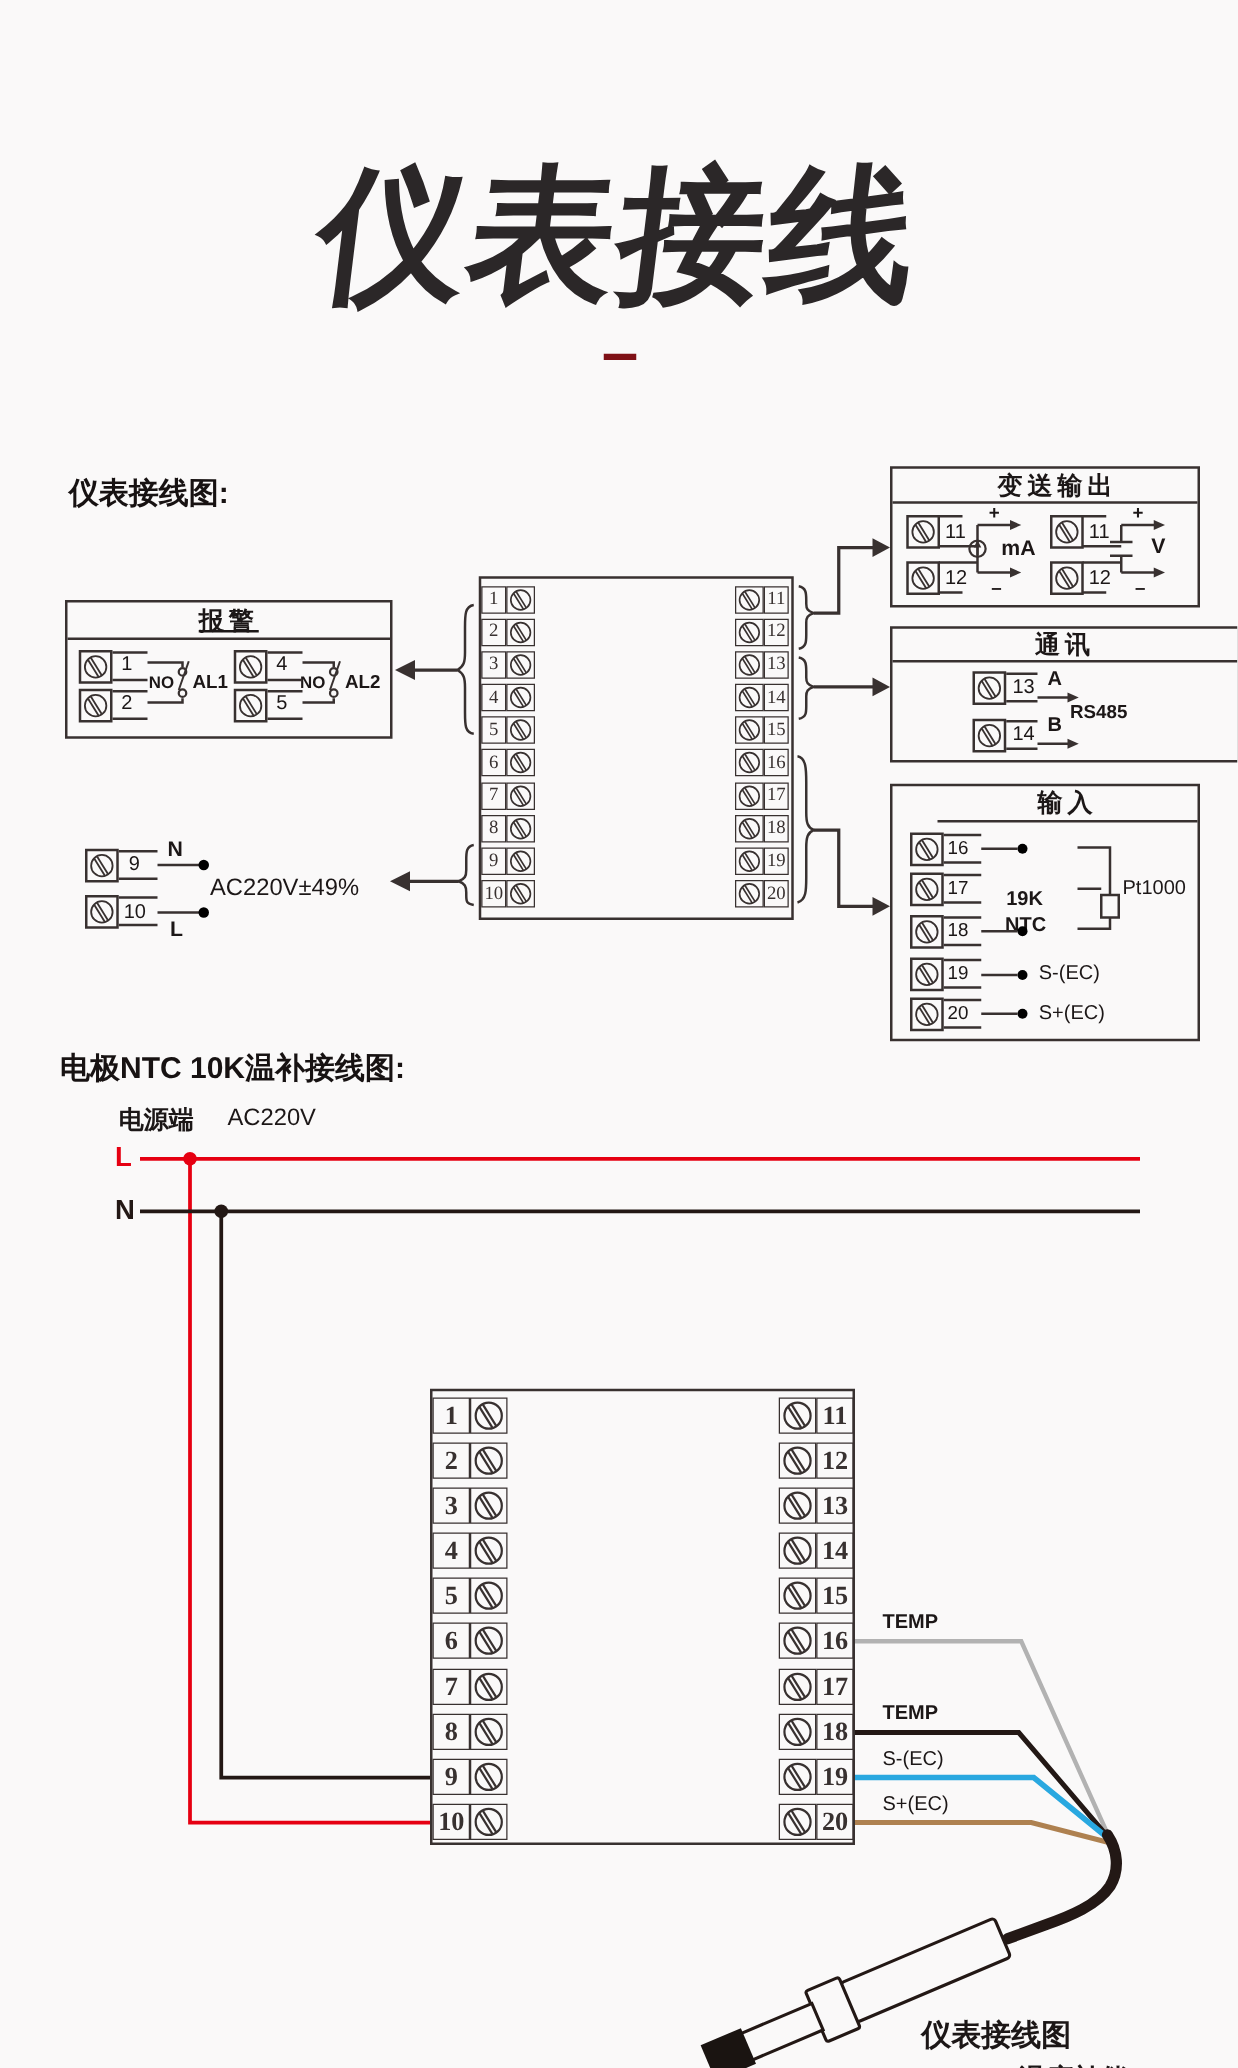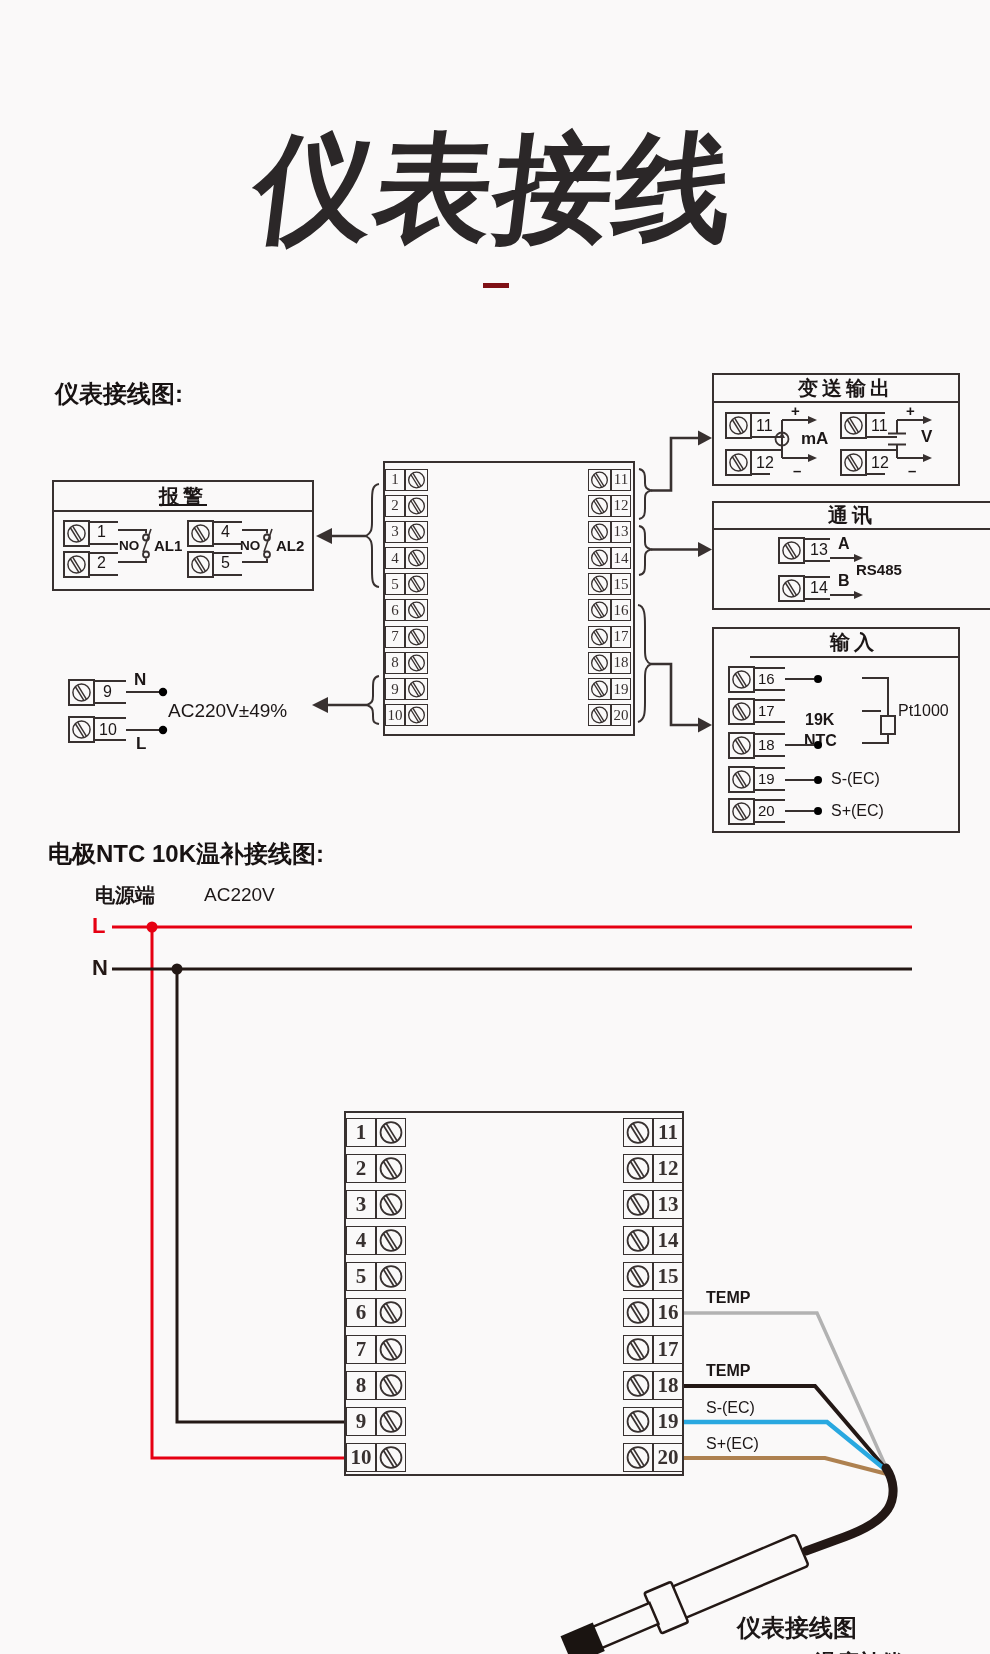--- a/index.html
+++ b/index.html
@@ -392,21 +392,21 @@
   <span class="dlbl" style="left:758px;top:752px;font:400 15px 'Liberation Sans',sans-serif;">19</span>
   <span class="dlbl" style="left:758px;top:784px;font:400 15px 'Liberation Sans',sans-serif;">20</span>
   <span class="dlbl" style="left:804px;top:672px;font:700 16px 'Liberation Sans',sans-serif;margin-top:42px;">NTC</span>
   <span class="dlbl" style="left:805px;top:693px;font:700 16px 'Liberation Sans',sans-serif;">19K</span>
   <span class="dlbl" style="left:898px;top:684px;font:400 16px 'Liberation Sans',sans-serif;">Pt1000</span>
   <span class="dlbl" style="left:831px;top:752px;font:400 16px 'Liberation Sans',sans-serif;">S-(EC)</span>
   <span class="dlbl" style="left:831px;top:784px;font:400 16px 'Liberation Sans',sans-serif;">S+(EC)</span>
 
   <div class="seclab" style="left:48px;top:820px;">电极NTC 10K温补接线图:</div>
   <span class="dlbl" style="left:95px;top:864px;font:700 20px 'Liberation Sans',sans-serif;">电源端</span>
-  <span class="dlbl" style="left:204px;top:866px;font:400 19px 'Liberation Sans',sans-serif;">AC220V</span>
+  <span class="dlbl" style="left:182px;top:866px;font:400 19px 'Liberation Sans',sans-serif;">AC220V</span>
   <span class="dlbl" style="left:92px;top:895px;font:700 22px 'Liberation Sans',sans-serif;color:var(--red);">L</span>
   <span class="dlbl" style="left:92px;top:937px;font:700 22px 'Liberation Sans',sans-serif;color:var(--black-wire);">N</span>
 
   <div class="blk lw" style="left:344px;top:1093px;width:340px;height:365px;"></div>
   <div class="col" style="left:346px;top:1100px;">
 
       <div class="trow l">
         <span class="cell num">1</span>
         <span class="cell scr">
           <svg class="sicon" viewBox="0 0 30 28">

